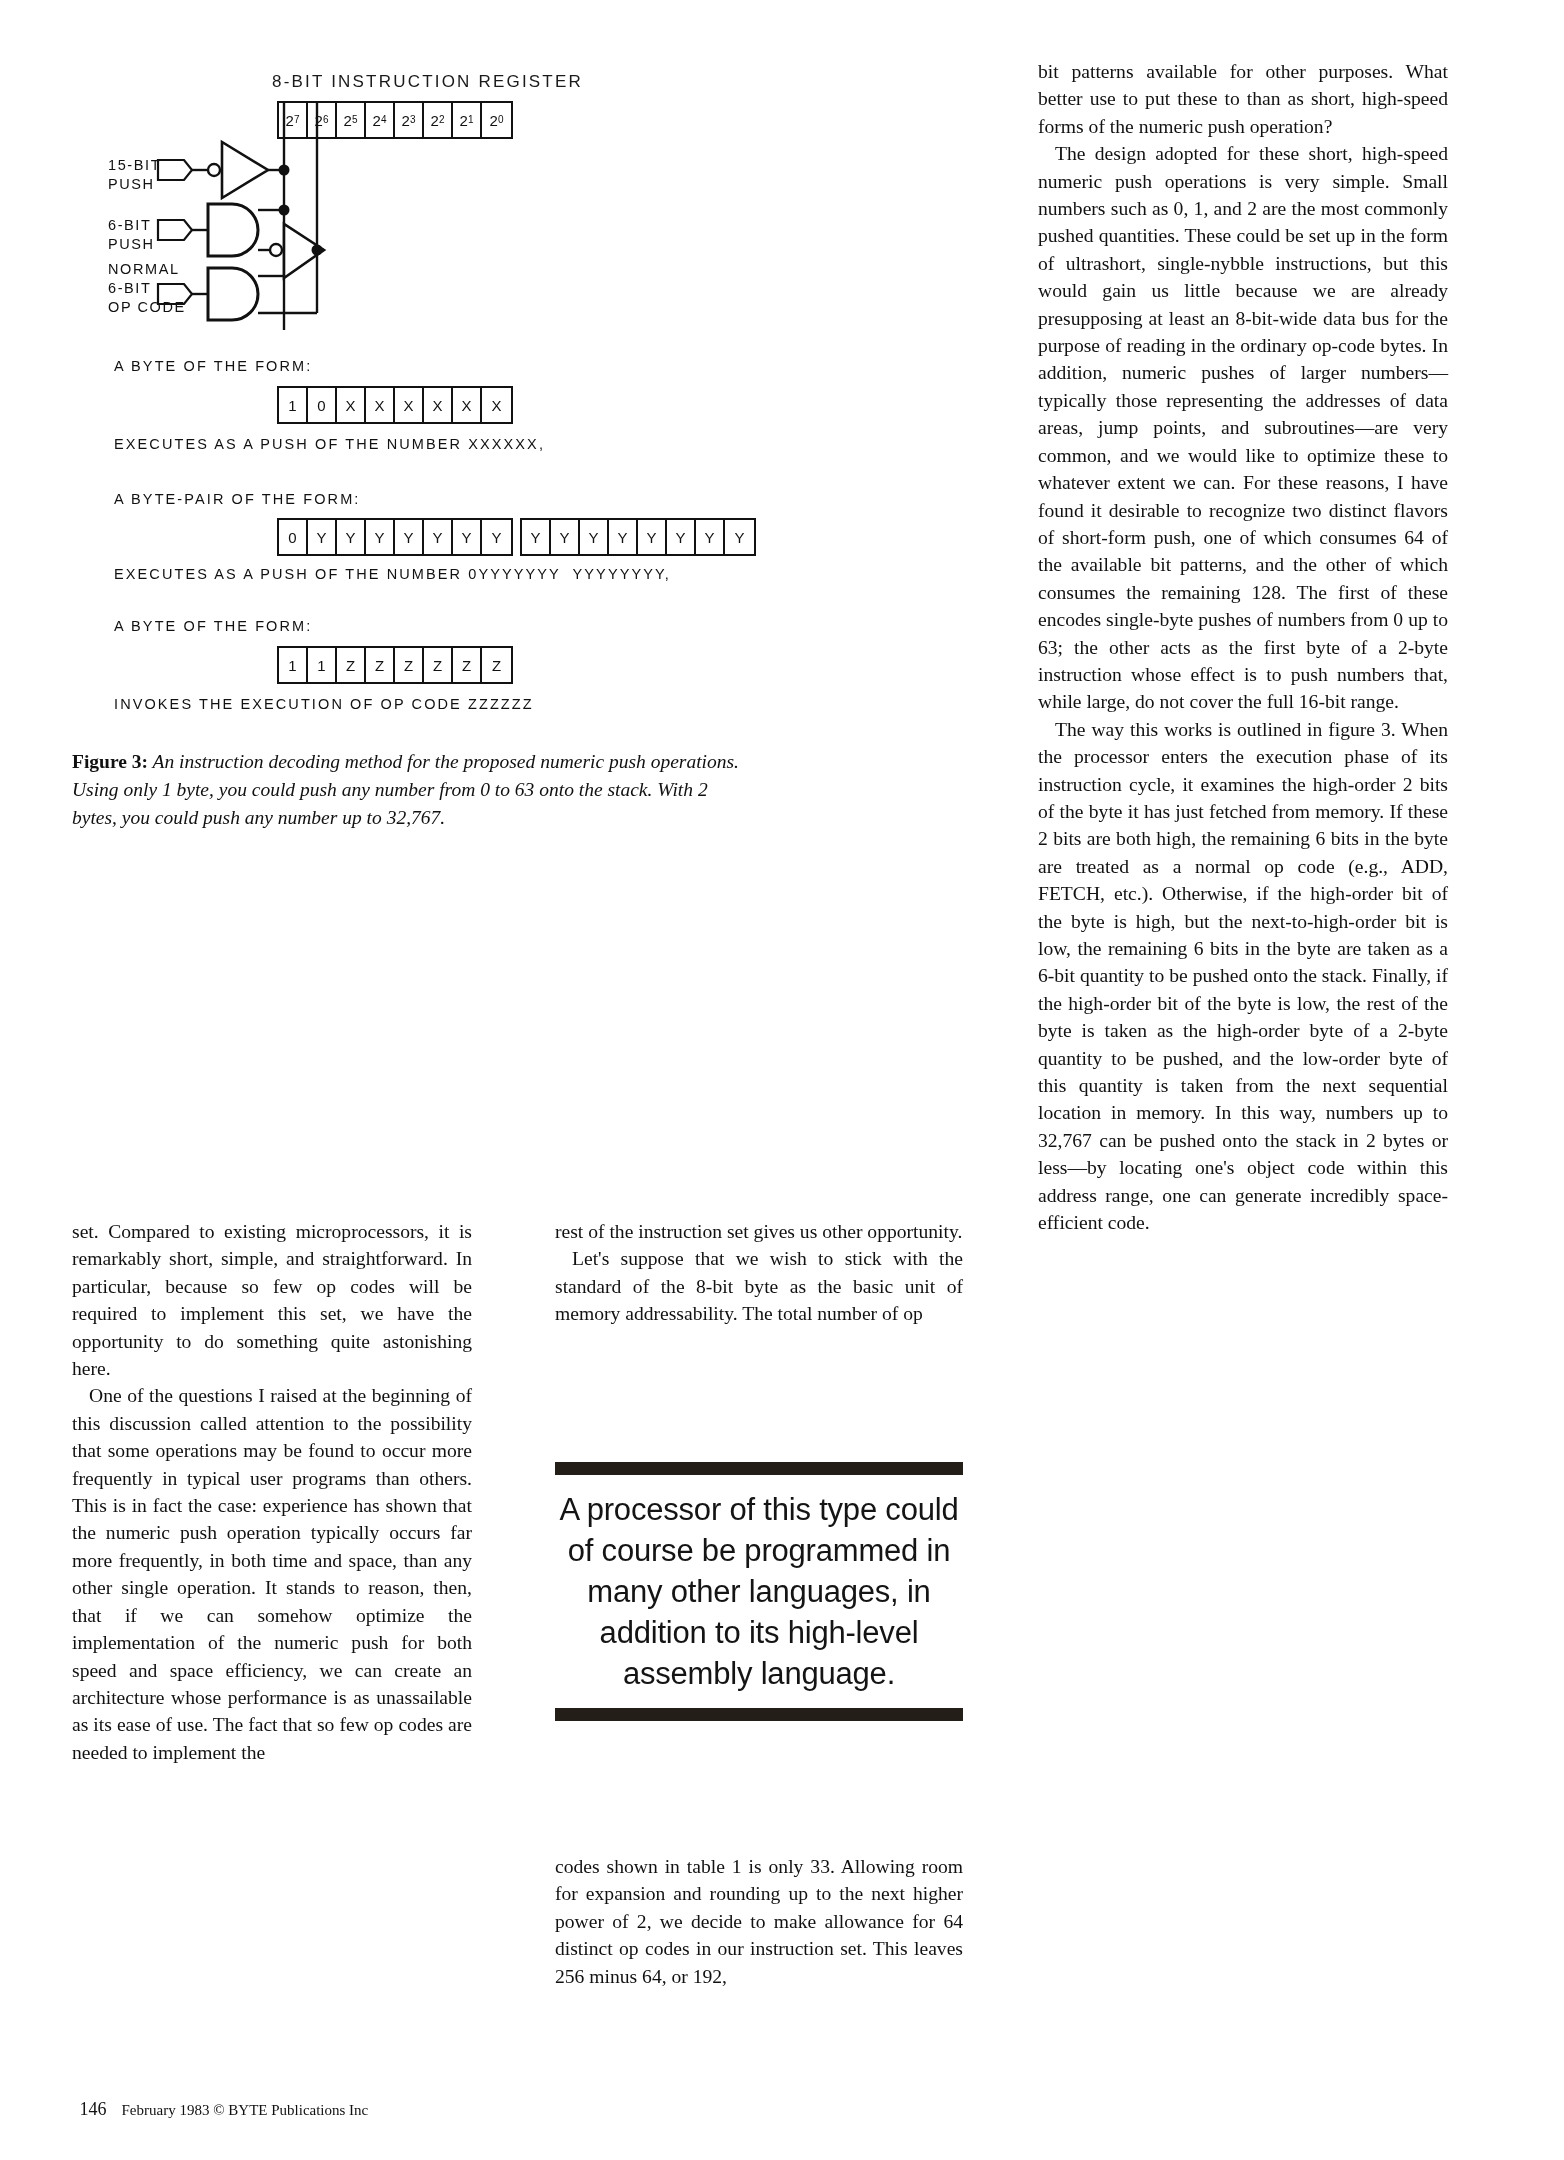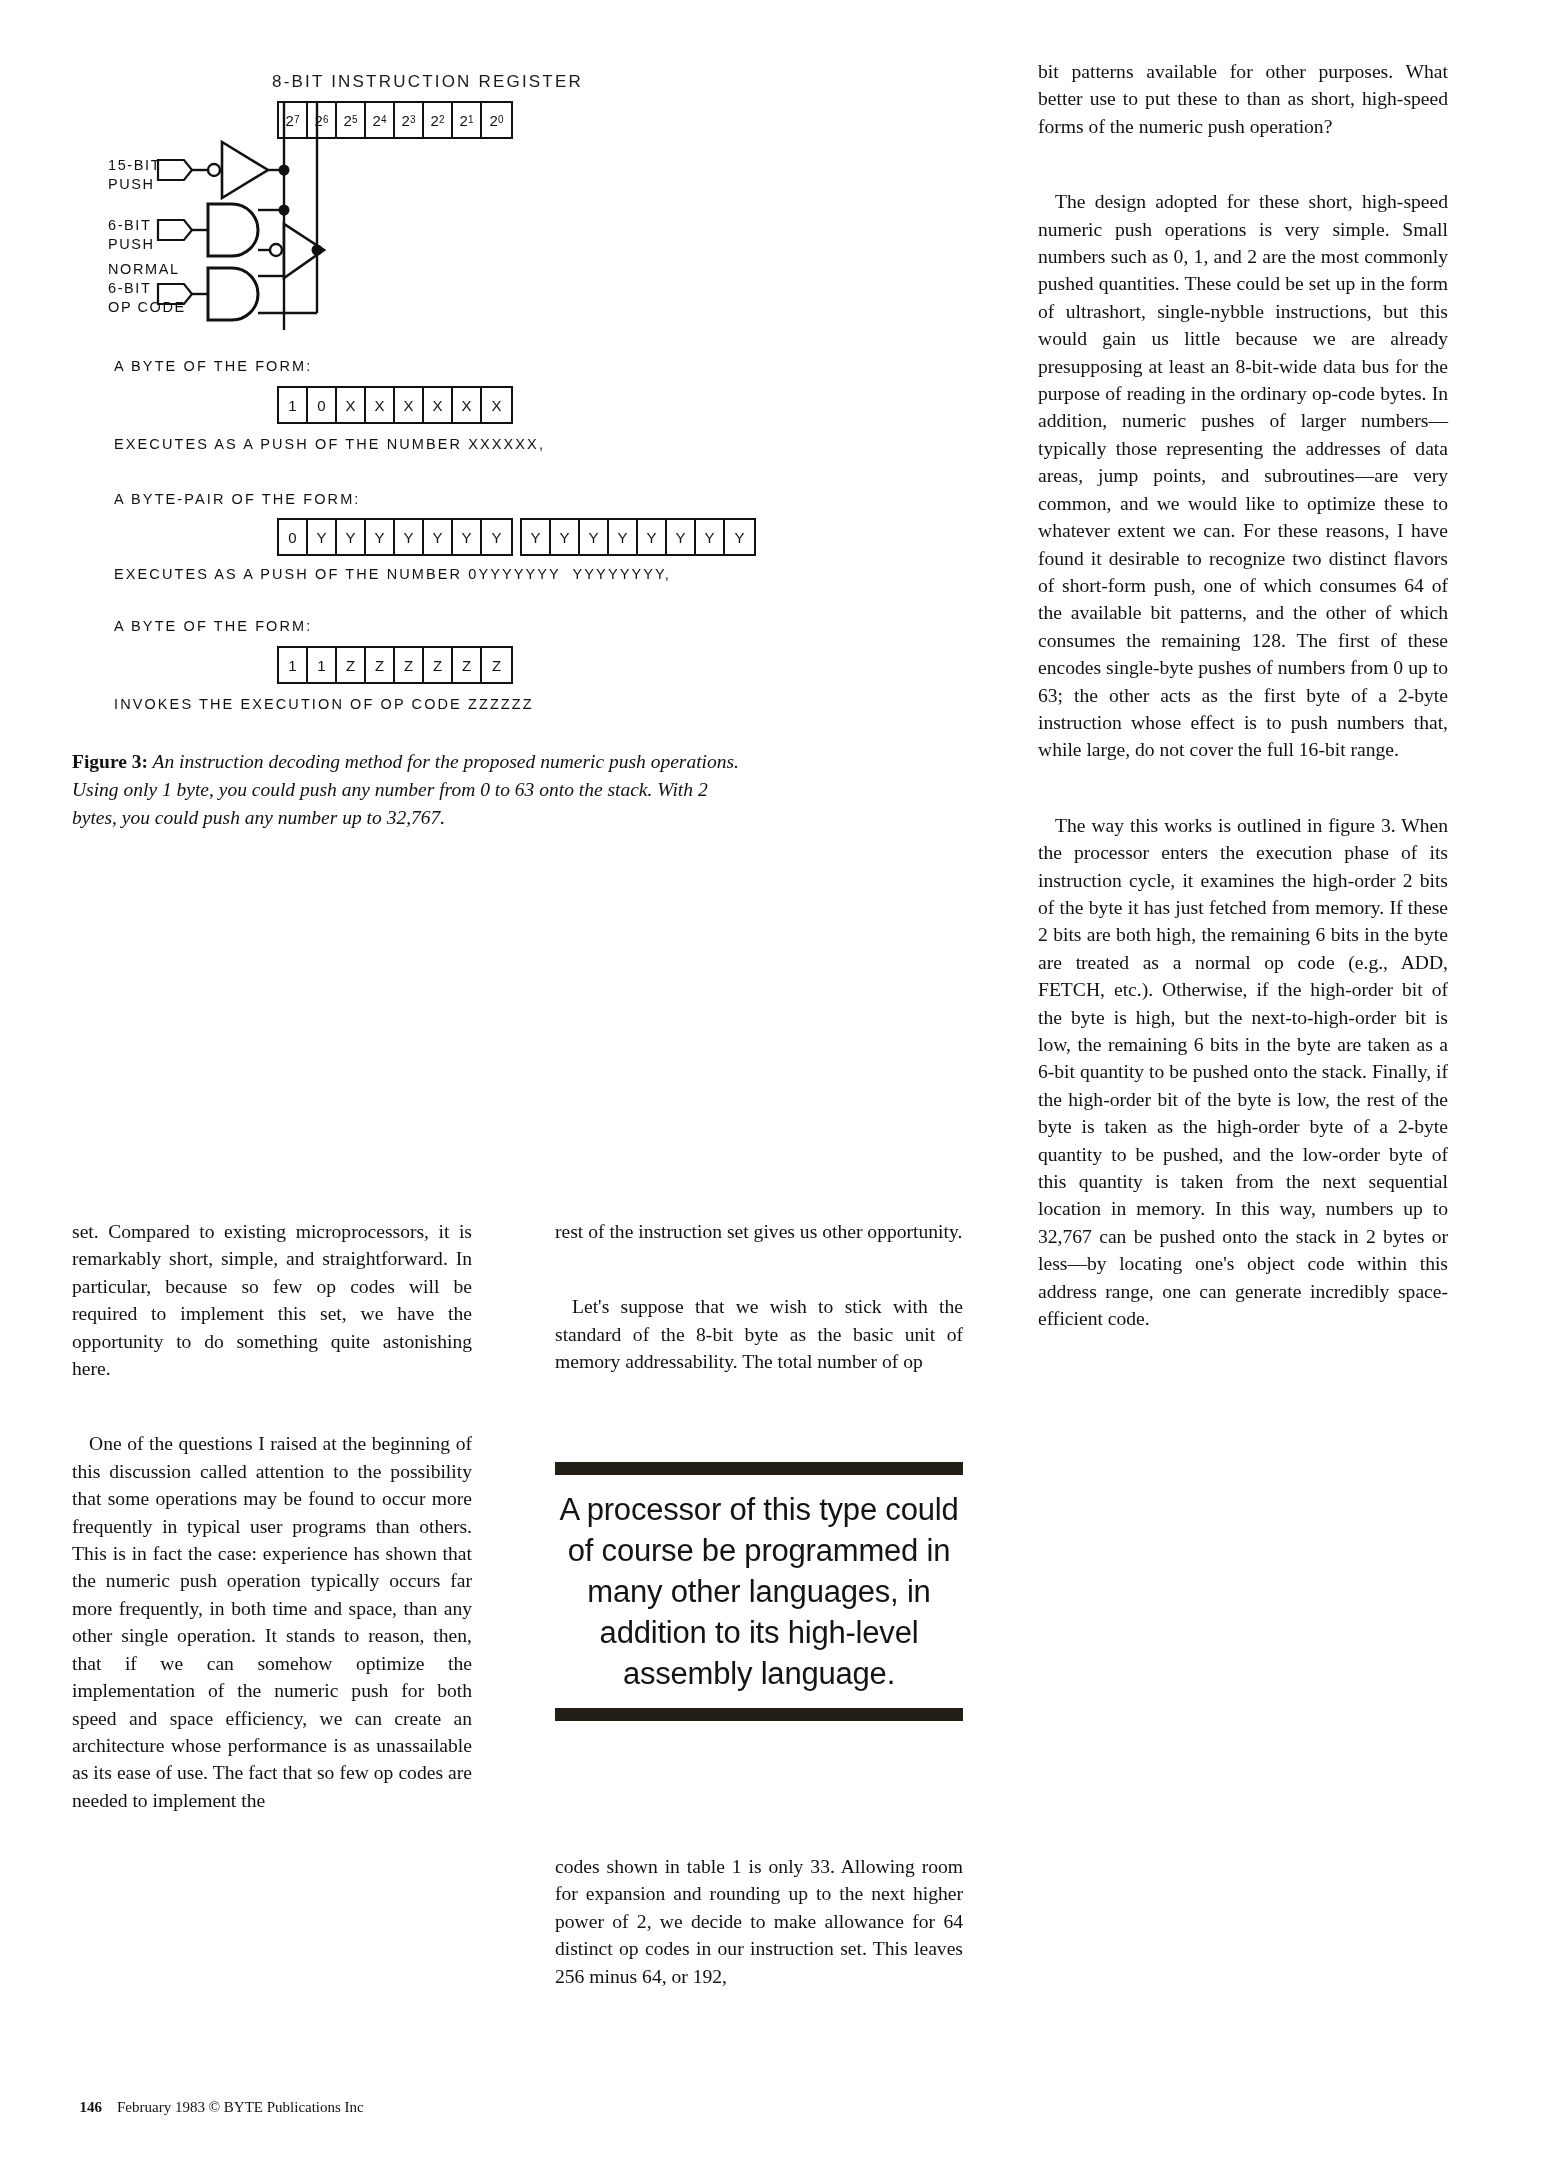--- a/index.html
+++ b/index.html
@@ -136,21 +136,21 @@
     position: absolute;
     font-family: "Liberation Serif", serif;
     font-size: 19.6px;
     line-height: 27.4px;
     text-align: justify;
     color: #111;
     -webkit-hyphens: none;
     hyphens: none;
   }
   .col p { margin: 0; text-indent: 0; }
-  .col p + p { text-indent: 17px; margin-top: 48px; }
+  .col p + p { text-indent: 17px; }
 
   #col-left   { left: 72px;  top: 1218px; width: 400px; }
   #col-mid-b  { left: 555px; top: 1218px; width: 408px; }
   #col-right  { left: 1038px; top: 58px;  width: 410px; }
 
   
   #pull-quote {
     position: absolute;
     left: 555px;
     top: 1462px;
@@ -189,22 +189,22 @@
   #footer {
     position: absolute;
     left: 72px;
     top: 2082px;
     font-family: "Liberation Serif", serif;
     font-size: 15px;
     color: #111;
     white-space: pre;
   }
   #footer .page-no {
-    font-weight: bold;
-    font-size: 15px;
+    font-weight: normal;
+    font-size: 18px;
   }
 </style>
 </head>
 <body>
 
 <div id="figure-block">
 
   <div id="reg-title" class="mono-label">8-BIT INSTRUCTION REGISTER</div>
 
   <div id="instruction-register" class="byte-row">

